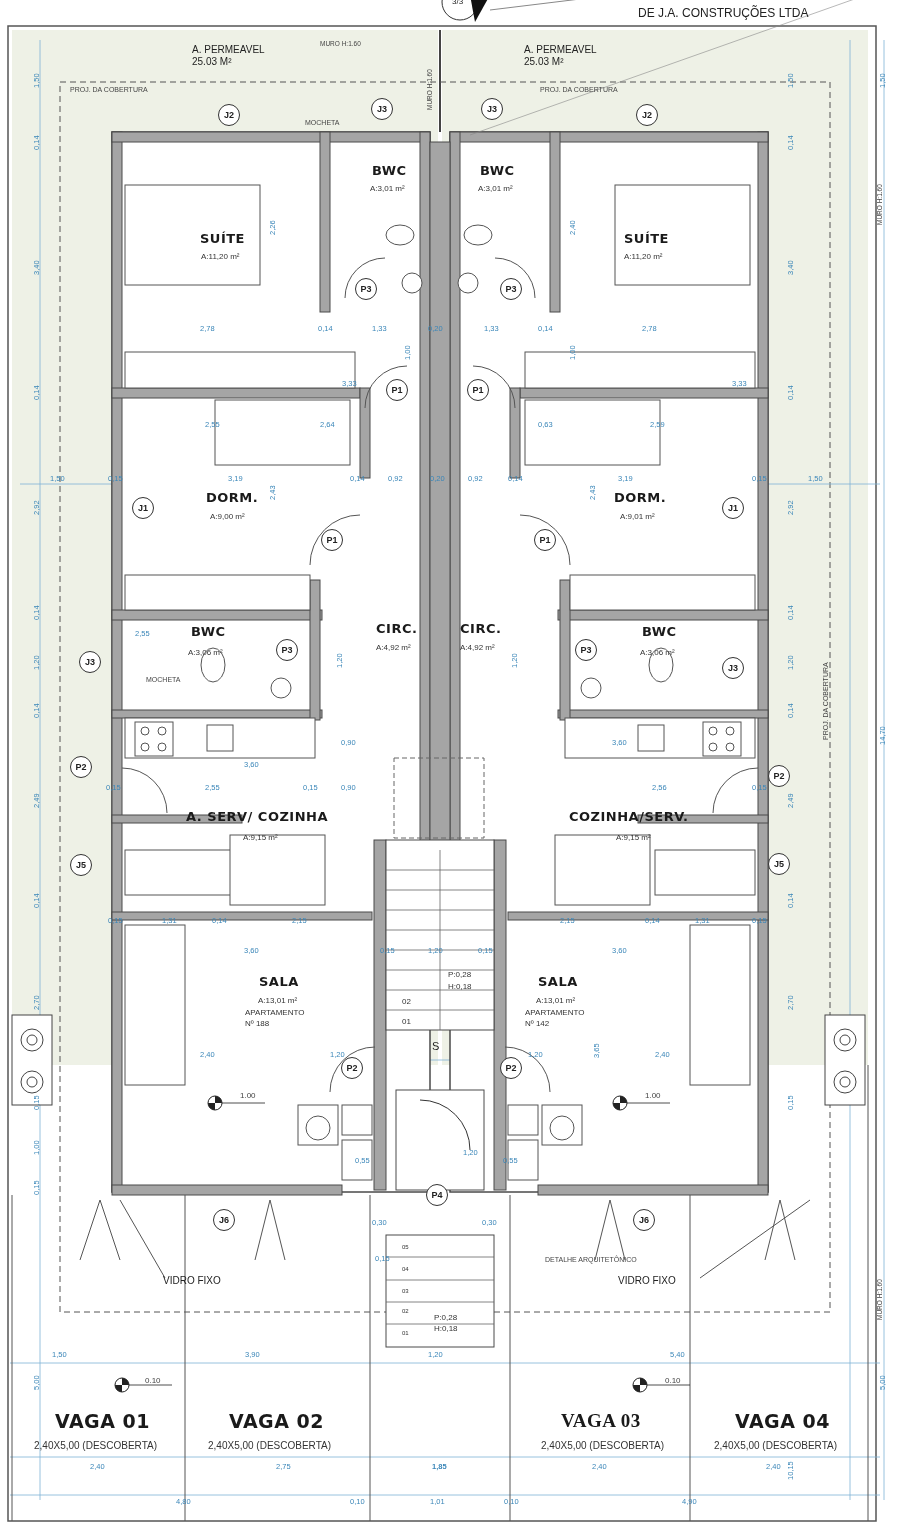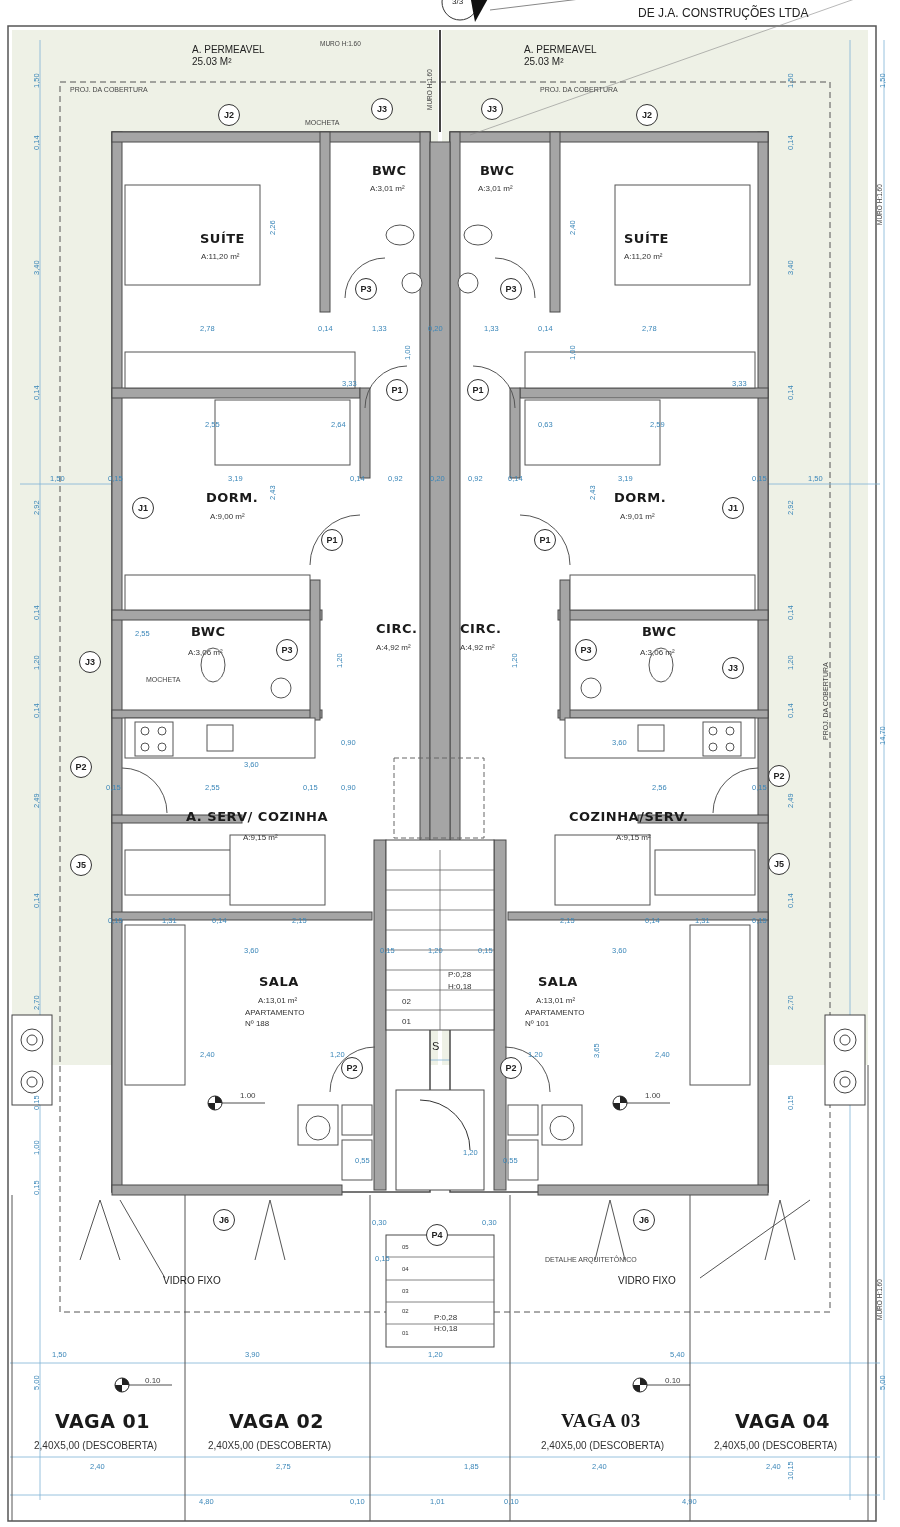--- a/index.html
+++ b/index.html
@@ -284,21 +284,21 @@
   <div class="lbl room-area" style="left:620px;top:512px;">A:9,01 m²</div>
   <div class="lbl room-name" style="left:642px;top:624px;">BWC</div>
   <div class="lbl room-area" style="left:640px;top:648px;">A:3,06 m²</div>
   <div class="lbl room-name" style="left:460px;top:621px;">CIRC.</div>
   <div class="lbl room-area" style="left:460px;top:643px;">A:4,92 m²</div>
   <div class="lbl room-name" style="left:569px;top:809px;">COZINHA/SERV.</div>
   <div class="lbl room-area" style="left:616px;top:833px;">A:9,15 m²</div>
   <div class="lbl room-name" style="left:538px;top:974px;">SALA</div>
   <div class="lbl room-area" style="left:536px;top:996px;">A:13,01 m²</div>
   <div class="lbl room-area" style="left:525px;top:1008px;">APARTAMENTO</div>
-  <div class="lbl room-area" style="left:525px;top:1019px;">Nº 101</div>
+  <div class="lbl room-area" style="left:525px;top:1019px;">Nº 142</div>
 
   <div class="tag" style="left:218px;top:104px;">J2</div>
   <div class="tag" style="left:371px;top:98px;">J3</div>
   <div class="tag" style="left:481px;top:98px;">J3</div>
   <div class="tag" style="left:636px;top:104px;">J2</div>
   <div class="tag" style="left:355px;top:278px;">P3</div>
   <div class="tag" style="left:500px;top:278px;">P3</div>
   <div class="tag" style="left:386px;top:379px;">P1</div>
   <div class="tag" style="left:467px;top:379px;">P1</div>
   <div class="tag" style="left:132px;top:497px;">J1</div>
@@ -308,21 +308,21 @@
   <div class="tag" style="left:276px;top:639px;">P3</div>
   <div class="tag" style="left:575px;top:639px;">P3</div>
   <div class="tag" style="left:79px;top:651px;">J3</div>
   <div class="tag" style="left:722px;top:657px;">J3</div>
   <div class="tag" style="left:70px;top:756px;">P2</div>
   <div class="tag" style="left:768px;top:765px;">P2</div>
   <div class="tag" style="left:70px;top:854px;">J5</div>
   <div class="tag" style="left:768px;top:853px;">J5</div>
   <div class="tag" style="left:341px;top:1057px;">P2</div>
   <div class="tag" style="left:500px;top:1057px;">P2</div>
-  <div class="tag" style="left:426px;top:1224px;text-align:right;">P4</div>
+  <div class="tag" style="left:426px;top:1184px;text-align:right;">P4</div>
   <div class="tag" style="left:213px;top:1209px;">J6</div>
   <div class="tag" style="left:633px;top:1209px;">J6</div>
 
   <div class="lbl stair-num" style="left:448px;top:970px;">P:0,28</div>
   <div class="lbl stair-num" style="left:448px;top:982px;">H:0,18</div>
   <div class="lbl stair-num" style="left:402px;top:997px;">02</div>
   <div class="lbl stair-num" style="left:402px;top:1017px;">01</div>
   <div class="lbl stair-num" style="left:402px;top:1244px;font-size:6px;">05</div>
   <div class="lbl stair-num" style="left:402px;top:1266px;font-size:6px;">04</div>
   <div class="lbl stair-num" style="left:402px;top:1288px;font-size:6px;">03</div>
@@ -348,21 +348,21 @@
   <div class="lbl dim" style="left:200px;top:324px;">2,78</div>
   <div class="lbl dim" style="left:318px;top:324px;">0,14</div>
   <div class="lbl dim" style="left:372px;top:324px;">1,33</div>
   <div class="lbl dim" style="left:428px;top:324px;">0,20</div>
   <div class="lbl dim" style="left:484px;top:324px;">1,33</div>
   <div class="lbl dim" style="left:538px;top:324px;">0,14</div>
   <div class="lbl dim" style="left:642px;top:324px;">2,78</div>
   <div class="lbl dim" style="left:342px;top:379px;">3,33</div>
   <div class="lbl dim" style="left:732px;top:379px;">3,33</div>
   <div class="lbl dim" style="left:205px;top:420px;">2,55</div>
-  <div class="lbl dim" style="left:331px;top:420px;">2,64</div>
+  <div class="lbl dim" style="left:320px;top:420px;">2,64</div>
   <div class="lbl dim" style="left:538px;top:420px;">0,63</div>
   <div class="lbl dim" style="left:650px;top:420px;">2,59</div>
   <div class="lbl dim" style="left:108px;top:474px;">0,15</div>
   <div class="lbl dim" style="left:228px;top:474px;">3,19</div>
   <div class="lbl dim" style="left:350px;top:474px;">0,14</div>
   <div class="lbl dim" style="left:388px;top:474px;">0,92</div>
   <div class="lbl dim" style="left:430px;top:474px;">0,20</div>
   <div class="lbl dim" style="left:468px;top:474px;">0,92</div>
   <div class="lbl dim" style="left:508px;top:474px;">0,14</div>
   <div class="lbl dim" style="left:618px;top:474px;">3,19</div>
@@ -401,24 +401,24 @@
   <div class="lbl dim" style="left:503px;top:1156px;">0,55</div>
   <div class="lbl dim" style="left:372px;top:1218px;">0,30</div>
   <div class="lbl dim" style="left:482px;top:1218px;">0,30</div>
   <div class="lbl dim" style="left:375px;top:1254px;">0,15</div>
   <div class="lbl dim" style="left:52px;top:1350px;">1,50</div>
   <div class="lbl dim" style="left:245px;top:1350px;">3,90</div>
   <div class="lbl dim" style="left:428px;top:1350px;">1,20</div>
   <div class="lbl dim" style="left:670px;top:1350px;">5,40</div>
   <div class="lbl dim" style="left:90px;top:1462px;">2,40</div>
   <div class="lbl dim" style="left:276px;top:1462px;">2,75</div>
-  <div class="lbl dim" style="left:464px;top:1462px;">1,85</div>
+  <div class="lbl dim" style="left:432px;top:1462px;font-weight:bold;">1,85</div>
   <div class="lbl dim" style="left:592px;top:1462px;">2,40</div>
   <div class="lbl dim" style="left:766px;top:1462px;">2,40</div>
-  <div class="lbl dim" style="left:176px;top:1497px;margin-left:23px;">4,80</div>
+  <div class="lbl dim" style="left:176px;top:1497px;">4,80</div>
   <div class="lbl dim" style="left:350px;top:1497px;">0,10</div>
   <div class="lbl dim" style="left:430px;top:1497px;">1,01</div>
   <div class="lbl dim" style="left:504px;top:1497px;">0,10</div>
   <div class="lbl dim" style="left:682px;top:1497px;">4,90</div>
 
   <div class="lbl dim-v" style="left:32px;top:88px;">1,50</div>
   <div class="lbl dim-v" style="left:32px;top:150px;">0,14</div>
   <div class="lbl dim-v" style="left:32px;top:275px;">3,40</div>
   <div class="lbl dim-v" style="left:32px;top:400px;">0,14</div>
   <div class="lbl dim-v" style="left:32px;top:515px;">2,92</div>

